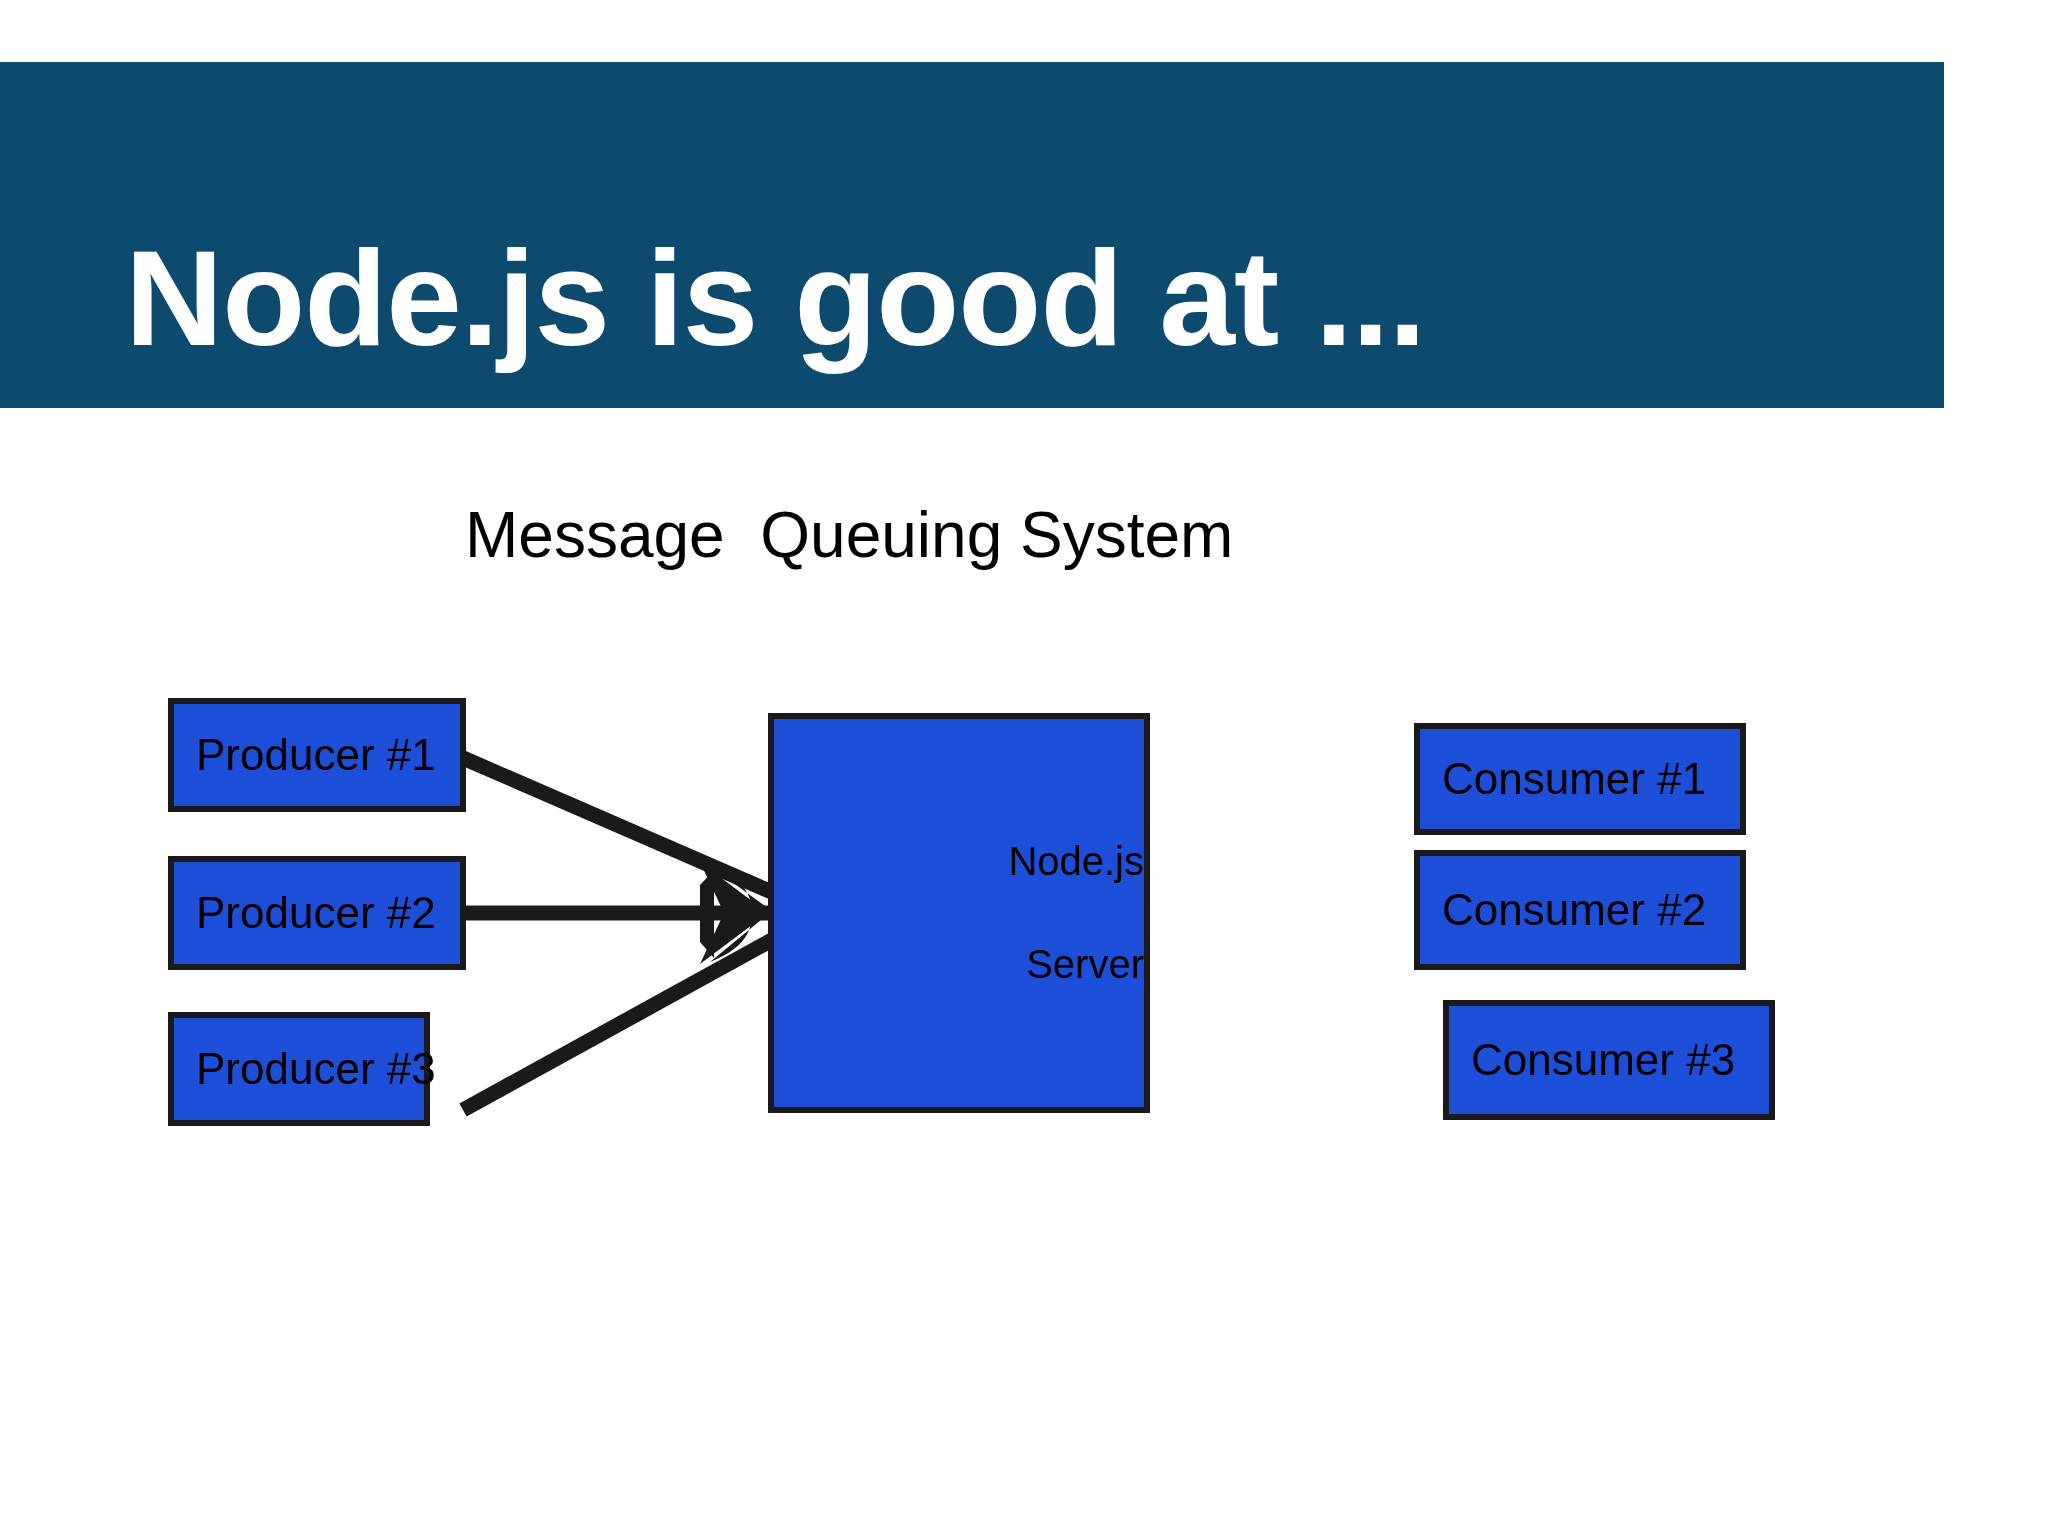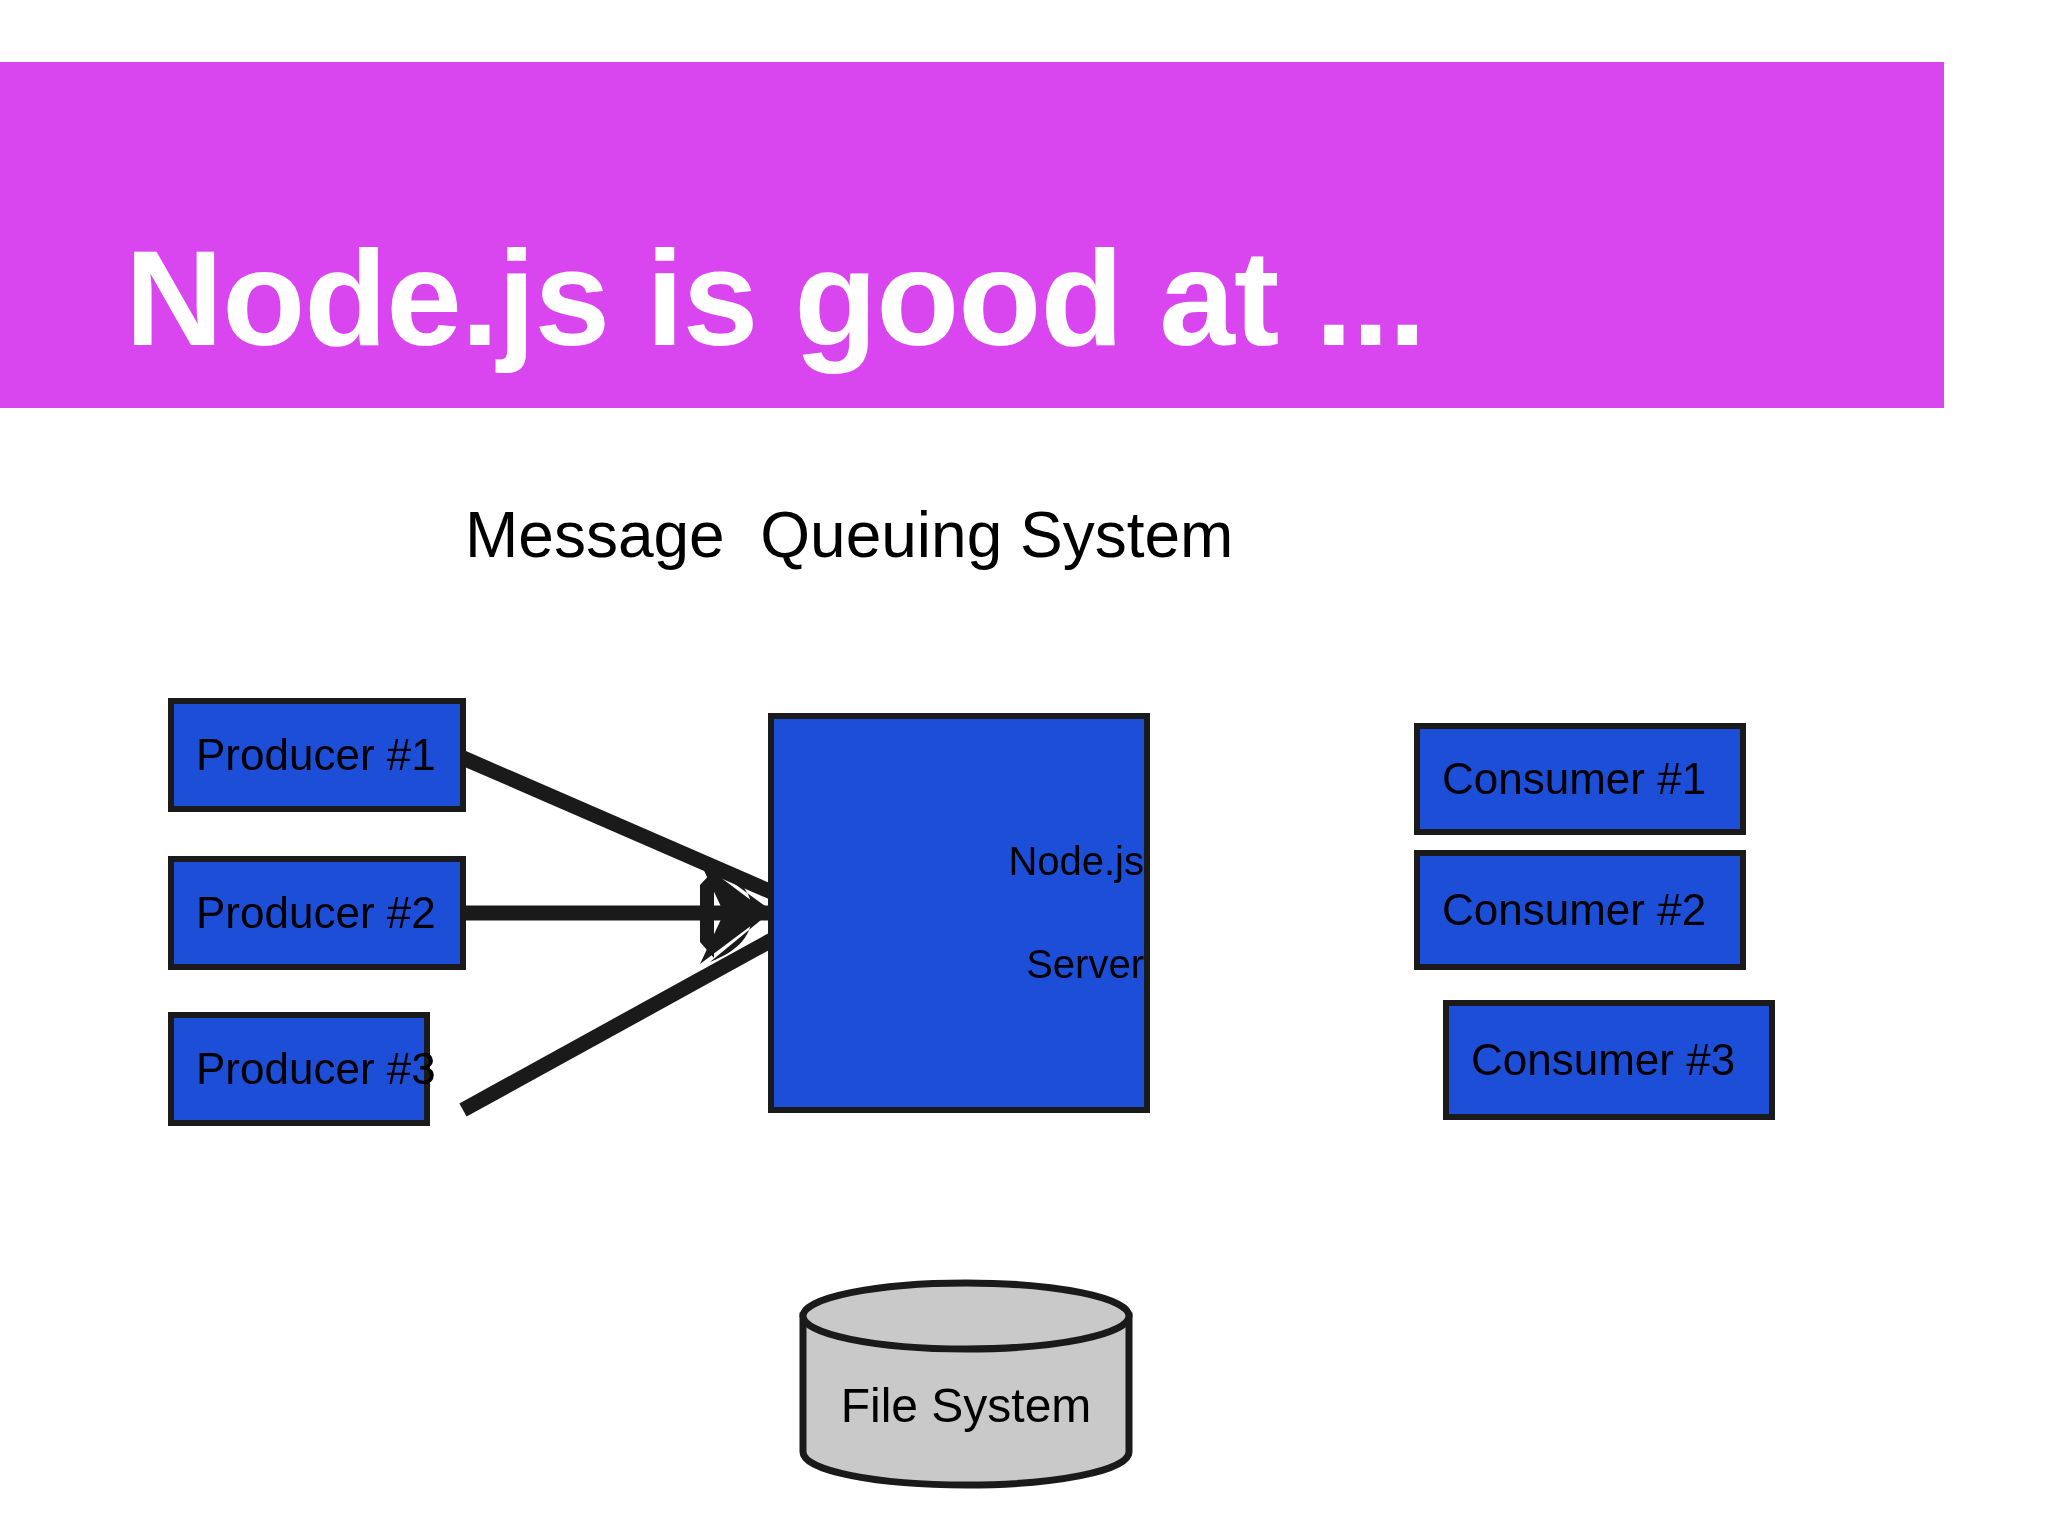--- a/index.html
+++ b/index.html
@@ -22,21 +22,21 @@
     background: #ffffff;
   }
 
   
   #title-bar {
     position: absolute;
     left: 0px;
     top: 62px;
     width: 1944px;
     height: 346px;
-    background: #d946ef;
+    background: #0c4a6e;
   }
   #title-text {
     position: absolute;
     left: 125px;
     top: 168px;
     font-size: 136px;
     font-weight: bold;
     color: #ffffff;
     letter-spacing: -1px;
     white-space: pre;
@@ -172,21 +172,14 @@
   <div class="node-box" id="consumer-1">
     <span class="node-label left">Consumer #1</span>
   </div>
   <div class="node-box" id="consumer-2">
     <span class="node-label left">Consumer #2</span>
   </div>
   <div class="node-box" id="consumer-3">
     <span class="node-label left">Consumer #3</span>
   </div>
 
-  <div id="filesystem">
-    <svg viewBox="0 0 336 212" width="336" height="212" style="position:absolute;left:0;top:0;">
-      <path d="M 5 38 L 5 174 C 5 193 80 207 168 207 C 256 207 331 193 331 174 L 331 38 Z" fill="#c9c9c9" stroke="#1a1a1a" stroke-width="7"></path>
-      <ellipse cx="168" cy="38" rx="163" ry="33" fill="#c9c9c9" stroke="#1a1a1a" stroke-width="7"></ellipse>
-    </svg>
-    <div id="filesystem-label">File System</div>
-  </div>
 
 </div>
 
 </body></html>

